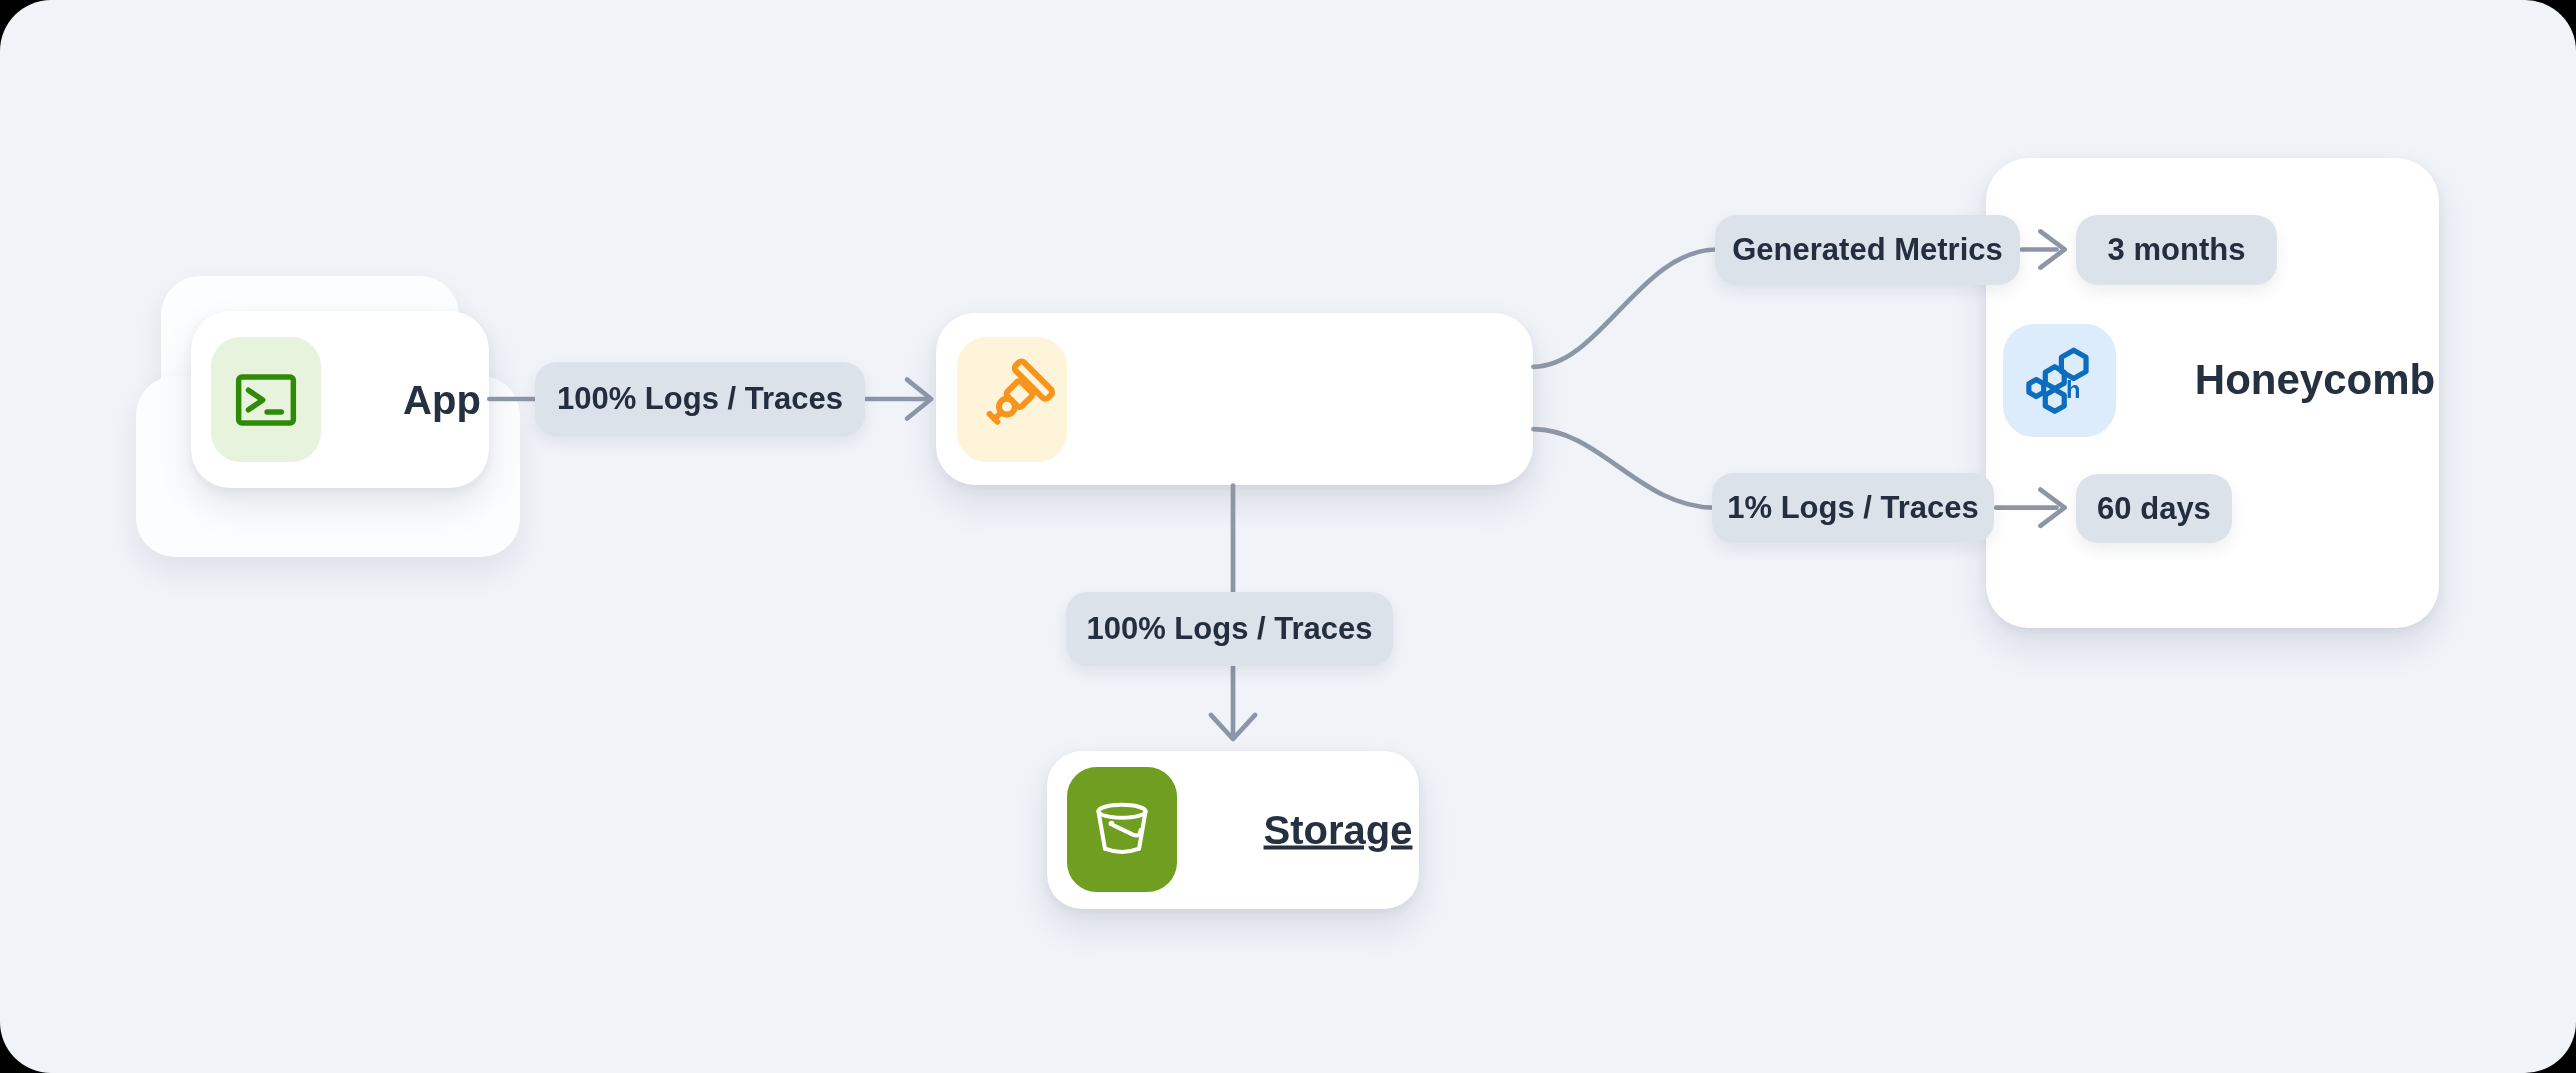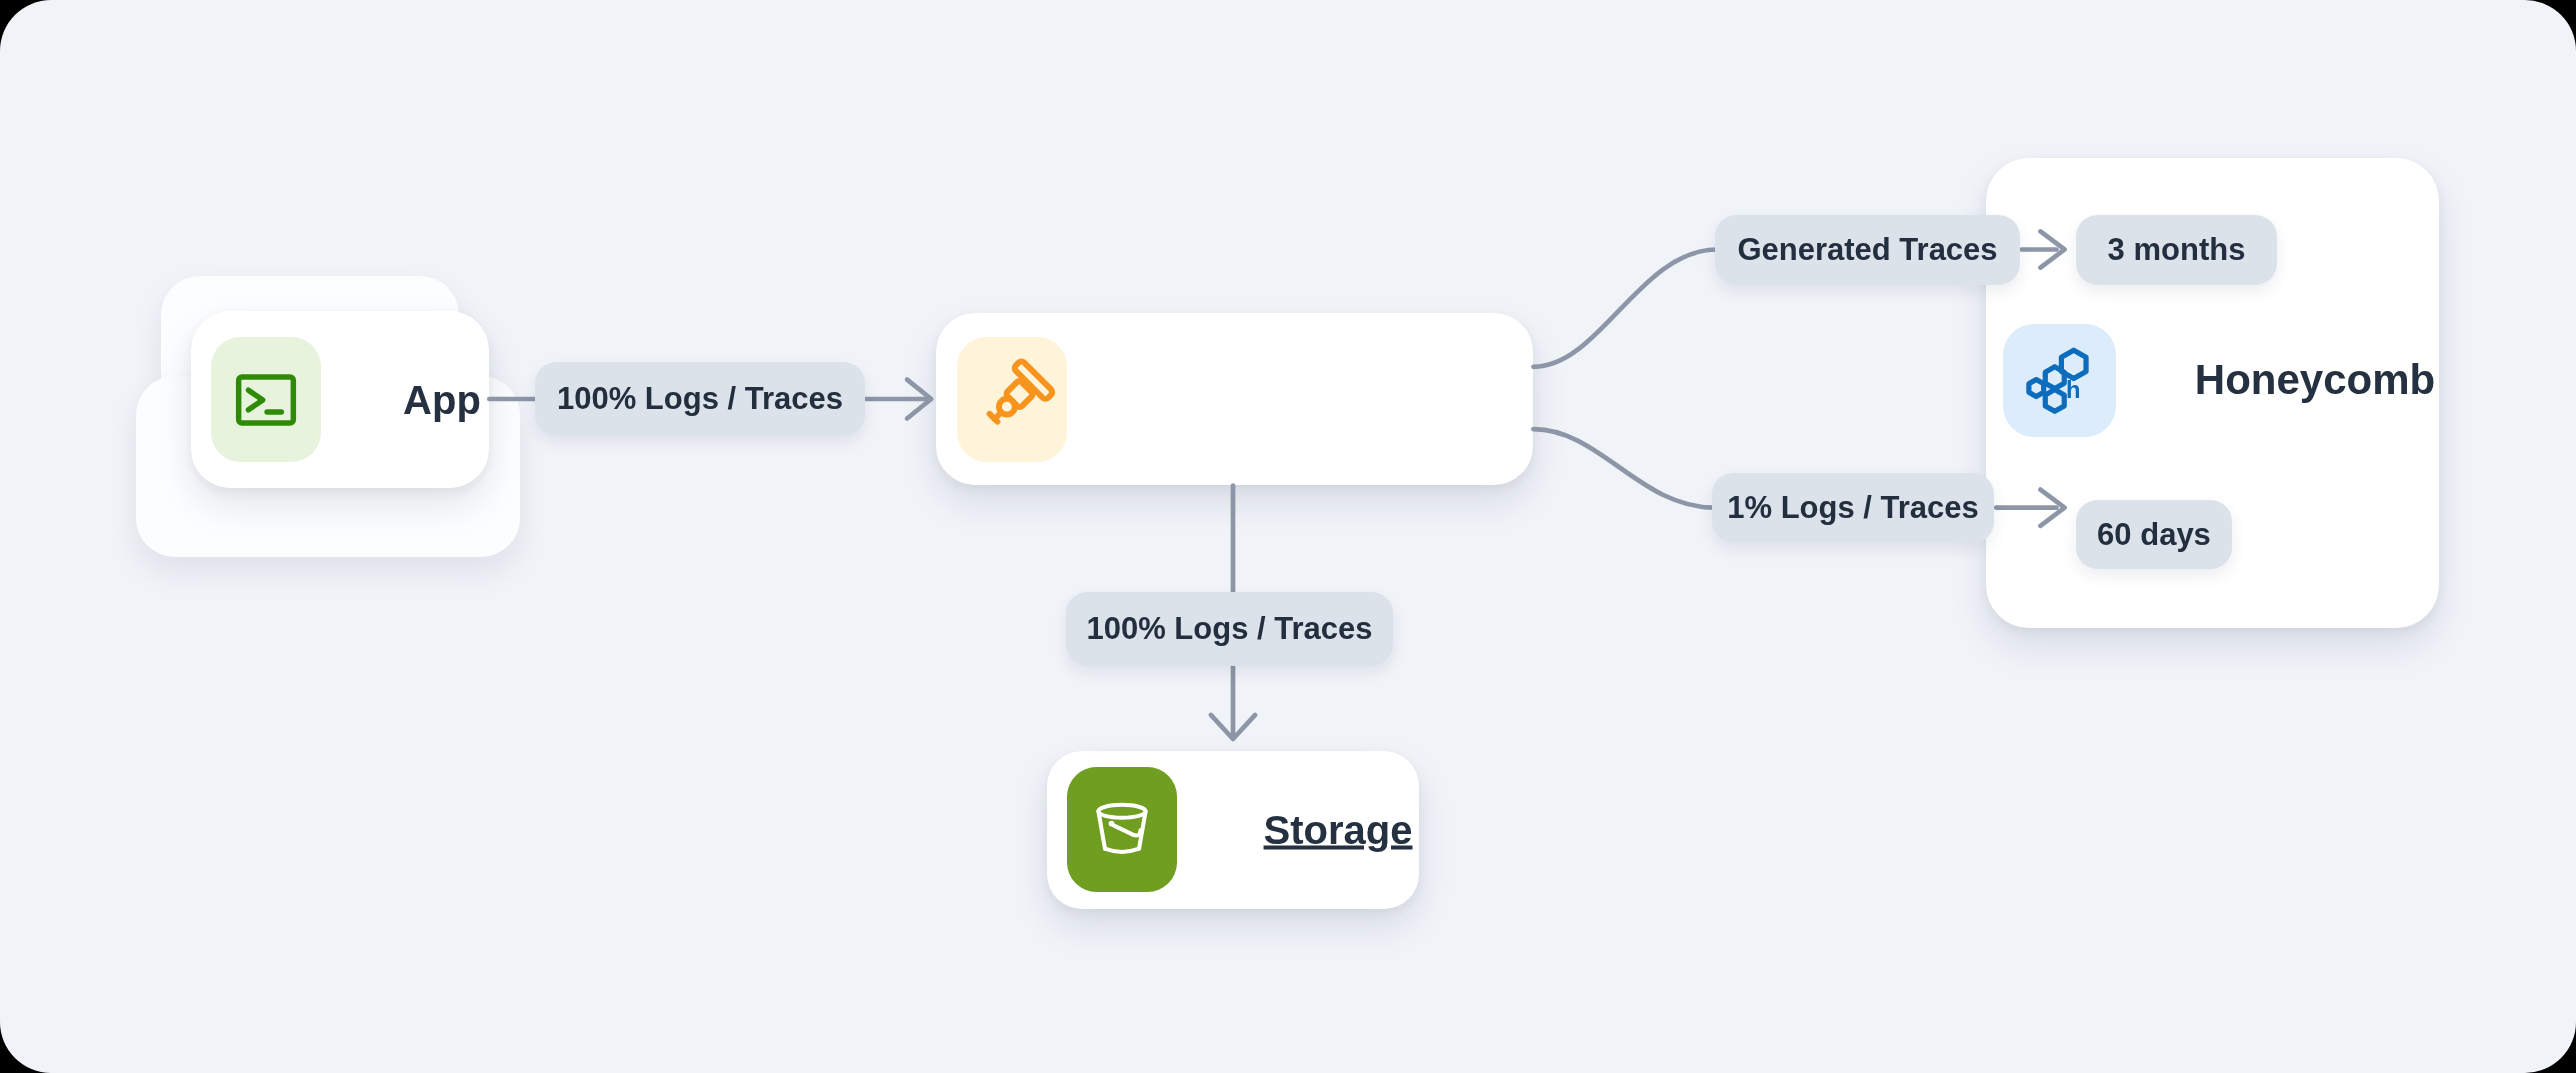--- a/index.html
+++ b/index.html
@@ -111,22 +111,22 @@
     <path d="M3042,345 L3078,372 L3042,399"></path>
 
     <path d="M2976,757 L3066,757"></path>
     <path d="M3042,730 L3078,757 L3042,784"></path>
   </svg>
 
   <div class="pill" style="left:535px;top:362px;width:330px;height:74px;">100% Logs / Traces</div>
 
   <div class="pill" style="left:1066px;top:592px;width:327px;height:74px;">100% Logs / Traces</div>
 
-  <div class="pill" style="left:1715px;top:215px;width:305px;height:70px;">Generated Traces</div>
+  <div class="pill" style="left:1715px;top:215px;width:305px;height:70px;">Generated Metrics</div>
 
   <div class="pill" style="left:2076px;top:215px;width:201px;height:70px;">3 months</div>
 
   <div class="pill" style="left:1712px;top:473px;width:282px;height:70px;">1% Logs / Traces</div>
 
-  <div class="pill" style="left:2076px;top:500px;width:156px;height:69px;">60 days</div>
+  <div class="pill" style="left:2076px;top:474px;width:156px;height:69px;">60 days</div>
 
 </div>
 
 
 </body></html>

